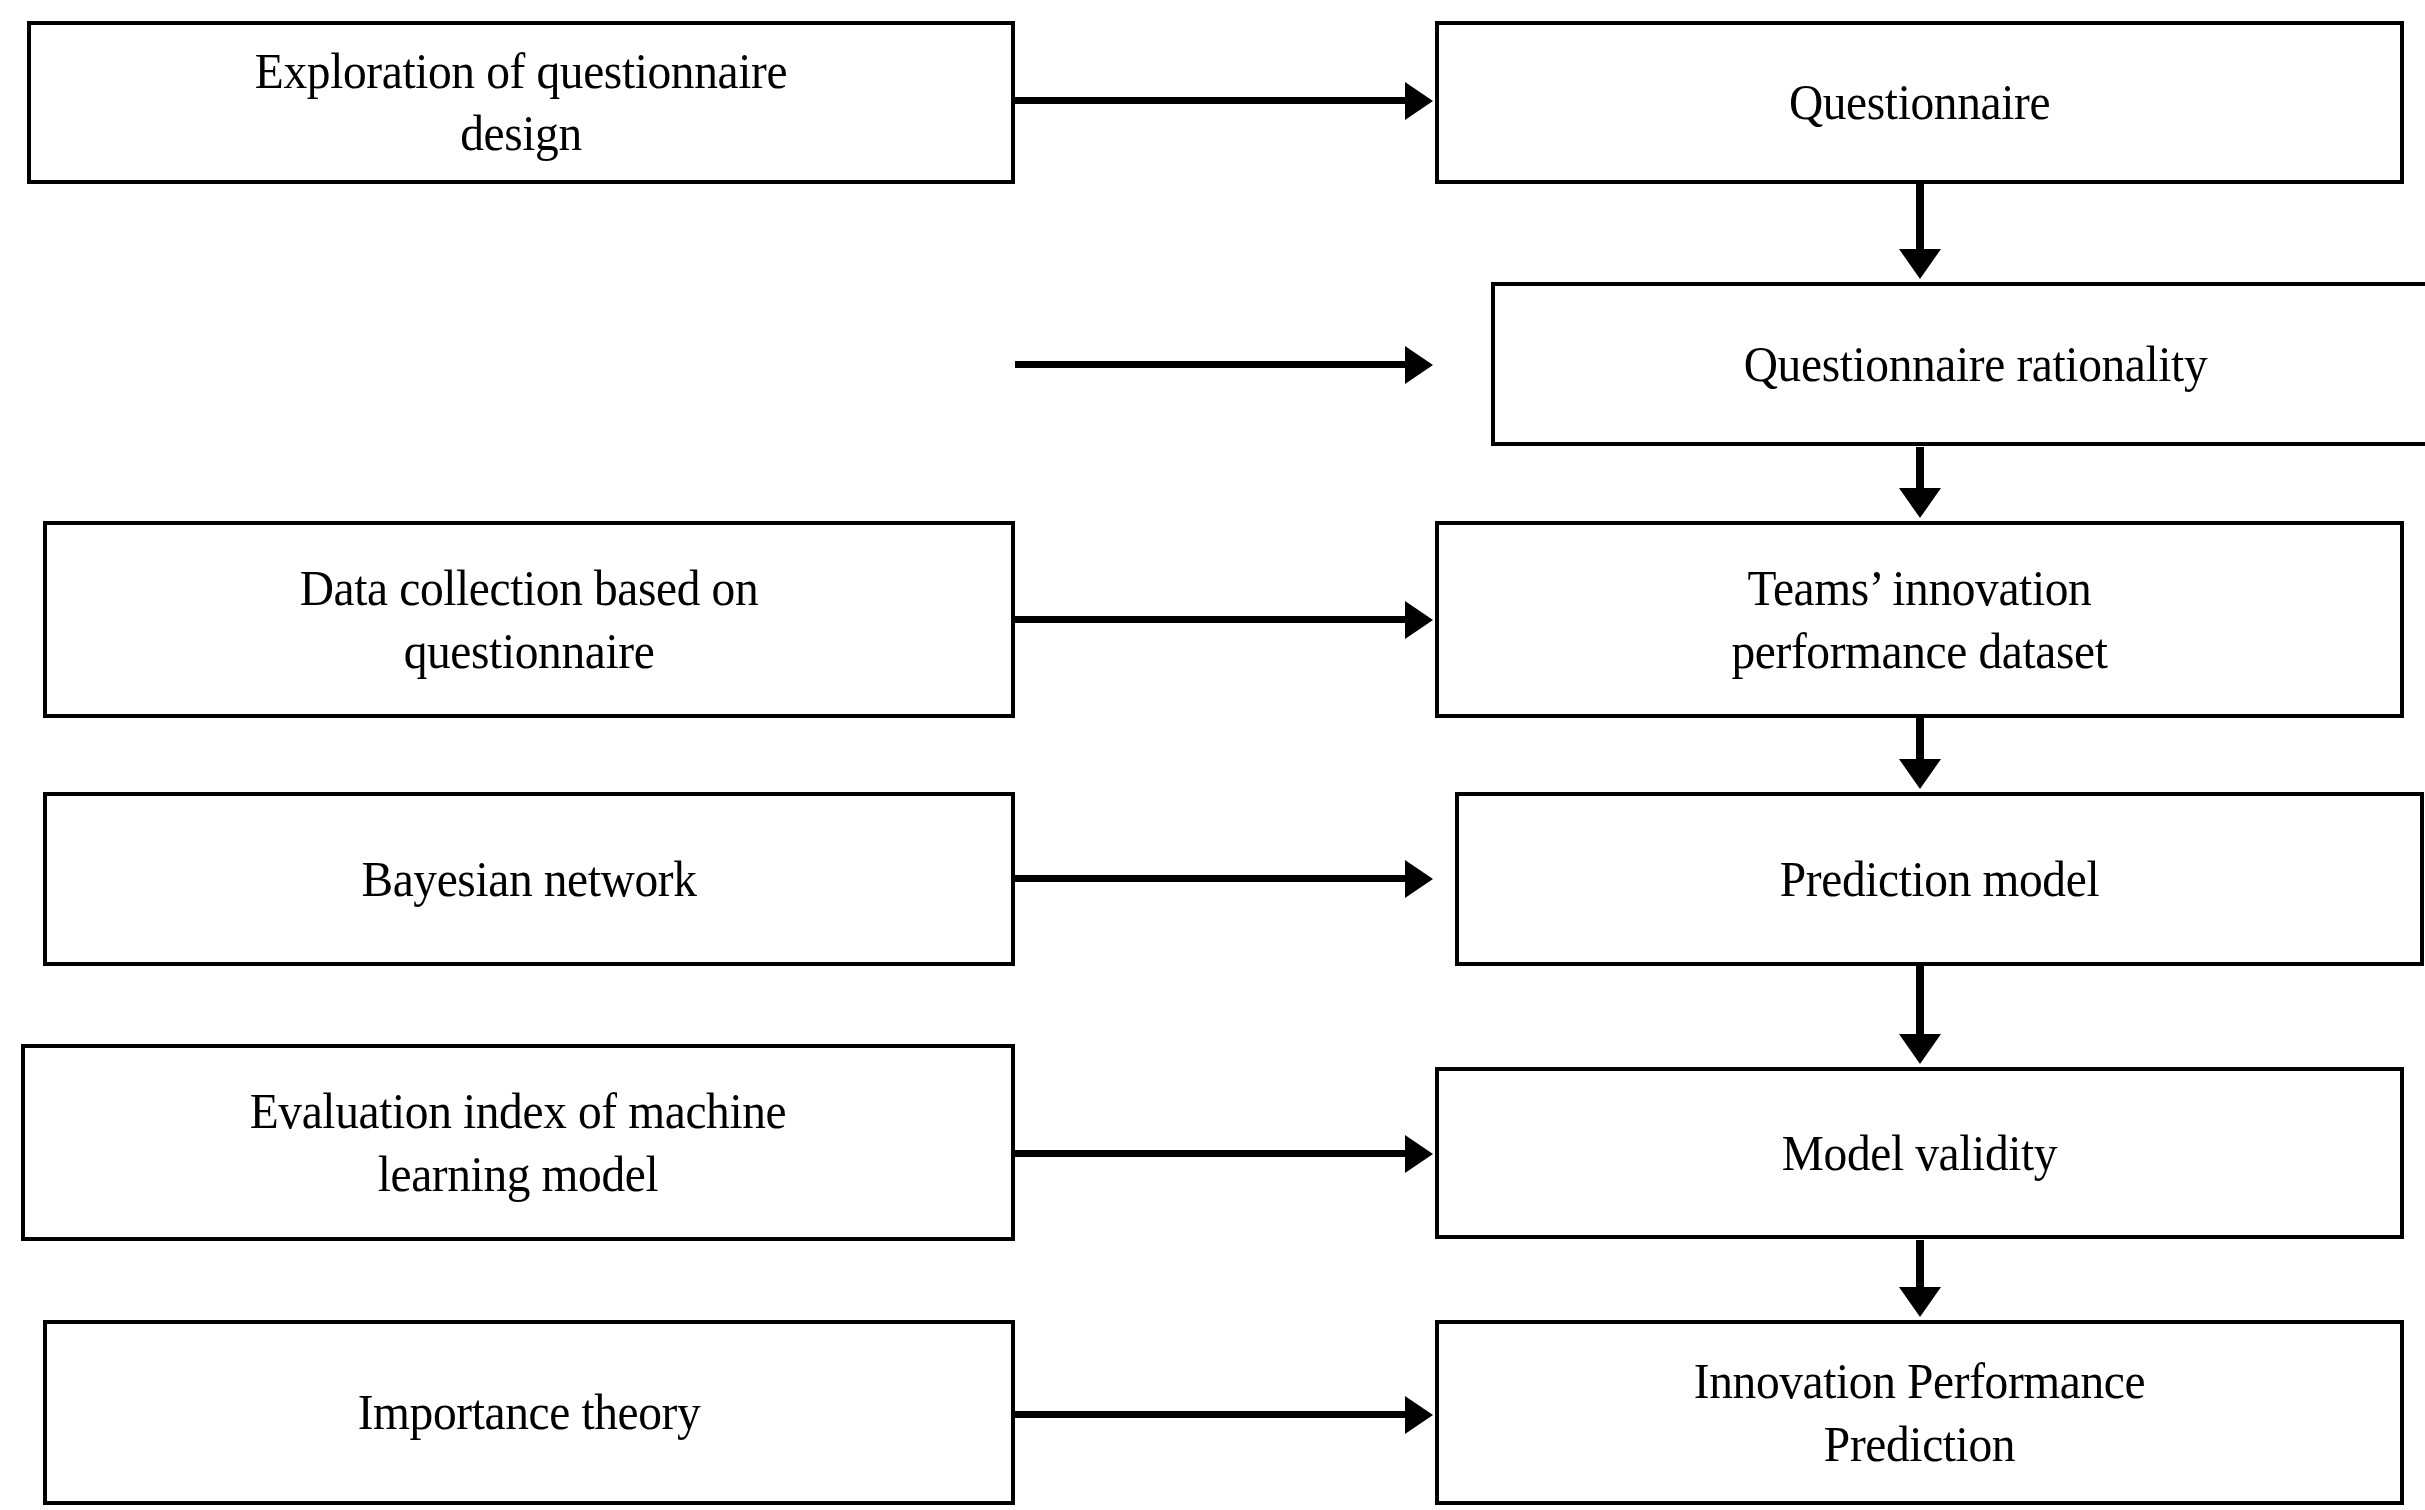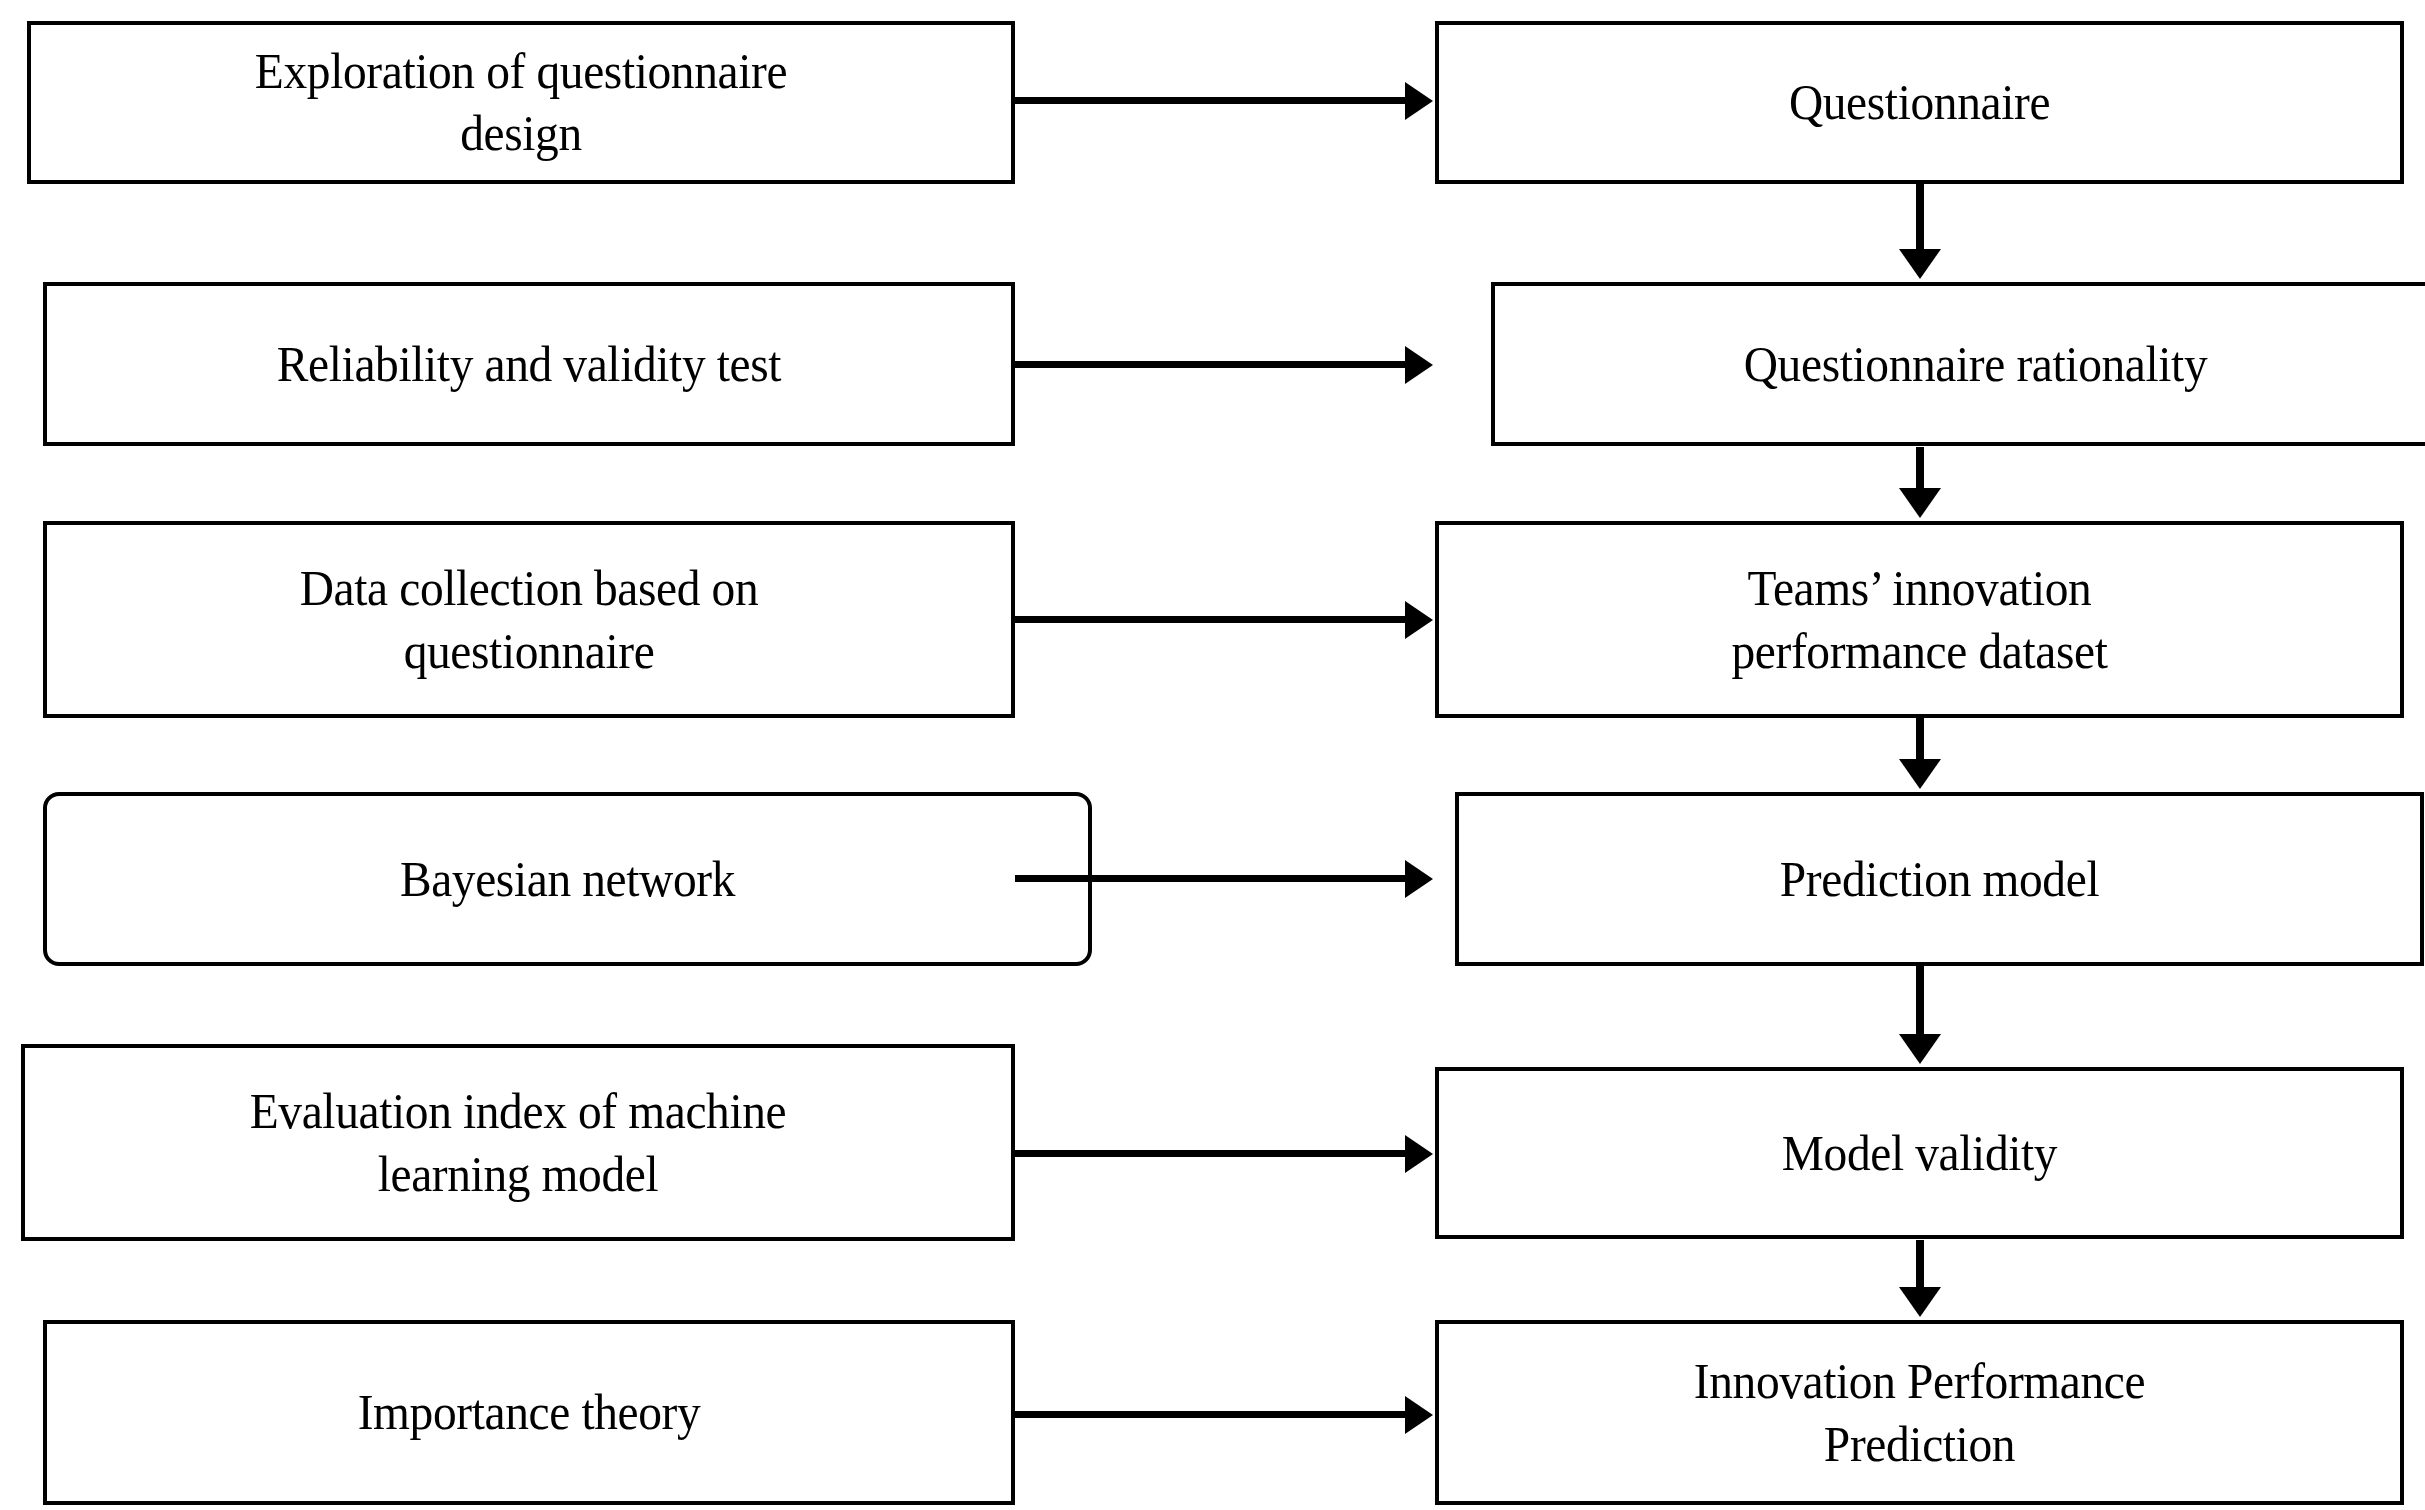--- a/index.html
+++ b/index.html
@@ -75,30 +75,27 @@
 </head>
 <body>
 
 <div id="canvas">
 
   <div class="node" style="left:27px; top:20.5px; width:988px; height:163px;">
     <span class="label">Exploration of questionnaire
 design</span>
   </div>
 
-  <div class="node" style="left:43px; top:282px; width:972px; height:164px;">
-    <span class="label">Reliability and validity test</span>
-  </div>
 
   <div class="node" style="left:43px; top:521px; width:972px; height:197px;">
     <span class="label">Data collection based on
 questionnaire</span>
   </div>
 
-  <div class="node" style="left:43px; top:792px; width:1049px; height:174px;border-radius:16px;">
+  <div class="node" style="left:43px; top:792px; width:972px; height:174px;">
     <span class="label">Bayesian network</span>
   </div>
 
   <div class="node" style="left:21.3px; top:1044px; width:994px; height:197px;">
     <span class="label">Evaluation index of machine
 learning model</span>
   </div>
 
   <div class="node" style="left:43px; top:1320px; width:972px; height:185px;">
     <span class="label">Importance theory</span>

